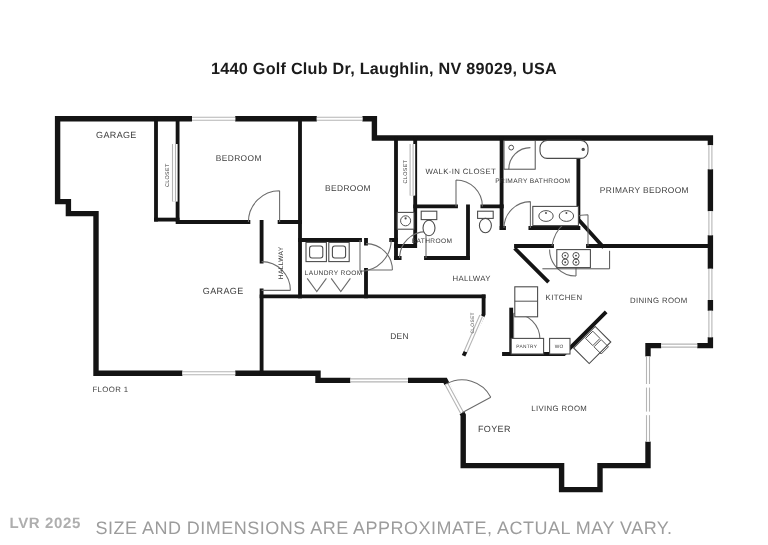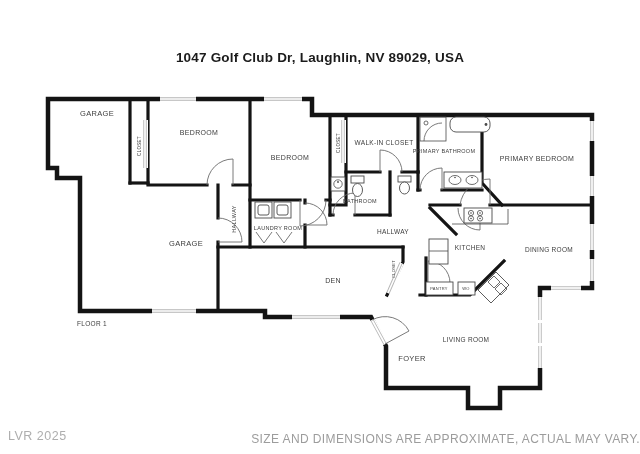--- a/index.html
+++ b/index.html
@@ -11,43 +11,43 @@
     position:absolute;left:0;top:50px;width:100%;text-align:center;
     font-size:13.5px;font-weight:600;color:#1b1b1b;letter-spacing:.2px;
   }
   .plan-svg{position:absolute;left:0;top:0;}
   .labels-layer{position:absolute;left:0;top:0;width:604px;height:454px;}
   .rlabel{
     position:absolute;color:#3c3c3c;white-space:nowrap;letter-spacing:.6px;
     font-weight:400;transform-origin:center;
   }
   .footer-watermark{
-    position:absolute;left:8px;top:429px;font-size:12.5px;color:#aeaeae;letter-spacing:.5px;
+    position:absolute;left:8px;top:429px;font-size:12.5px;color:#aeaeae;letter-spacing:.5px;font-weight:bold;
   }
   .footer-disclaimer{
-    position:absolute;left:0;top:432px;width:100%;text-align:right;
-    font-size:12px;color:#9c9c9c;letter-spacing:.4px;
+    position:absolute;left:0;top:432px;width:100%;text-align:center;
+    font-size:15px;color:#9c9c9c;letter-spacing:.4px;
   }
   
   .wall-outer{fill:none;stroke:#141414;stroke-width:4.5;stroke-linejoin:miter;}
   .wall-in{fill:none;stroke:#141414;stroke-width:3.2;stroke-linecap:square;}
   .door{fill:none;stroke:#6b6b6b;stroke-width:0.9;}
   .fix{fill:#ffffff;stroke:#4a4a4a;stroke-width:0.9;}
   .fixline{fill:none;stroke:#4a4a4a;stroke-width:0.8;}
   .w1{fill:none;stroke:#ffffff;stroke-width:6;}
   .w2{fill:none;stroke:#b5b5b5;stroke-width:3.4;}
   .w3{fill:none;stroke:#ffffff;stroke-width:1.6;}
   .mull{fill:none;stroke:#ffffff;stroke-width:6;}
 </style>
 </head>
 <body>
 
 <div class="stage">
 
-  <div class="title">1047 Golf Club Dr, Laughlin, NV 89029, USA</div>
+  <div class="title">1440 Golf Club Dr, Laughlin, NV 89029, USA</div>
 
   <svg class="plan-svg" width="640" height="454" viewBox="0 0 640 454">
 
     <g>
       <path class="wall-outer" d="M48,99 H312 V115 H592 V288 H540 V388 H500 V408 H468 V388 H386 V346 L371,317 H265 V311 H80 V178 H57 V168 H48 Z"></path>
     </g>
 
     <g>
       <path class="wall-in" d="M130,99 V183"></path>
       <path class="wall-in" d="M148,99 V183"></path>

